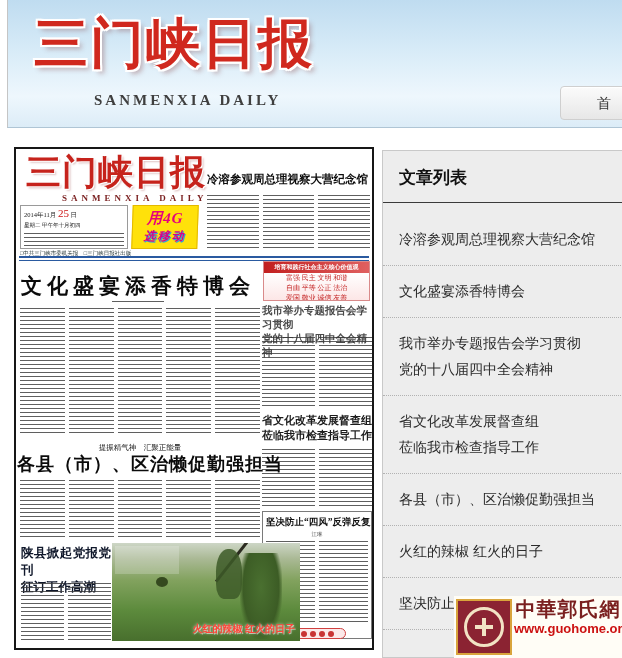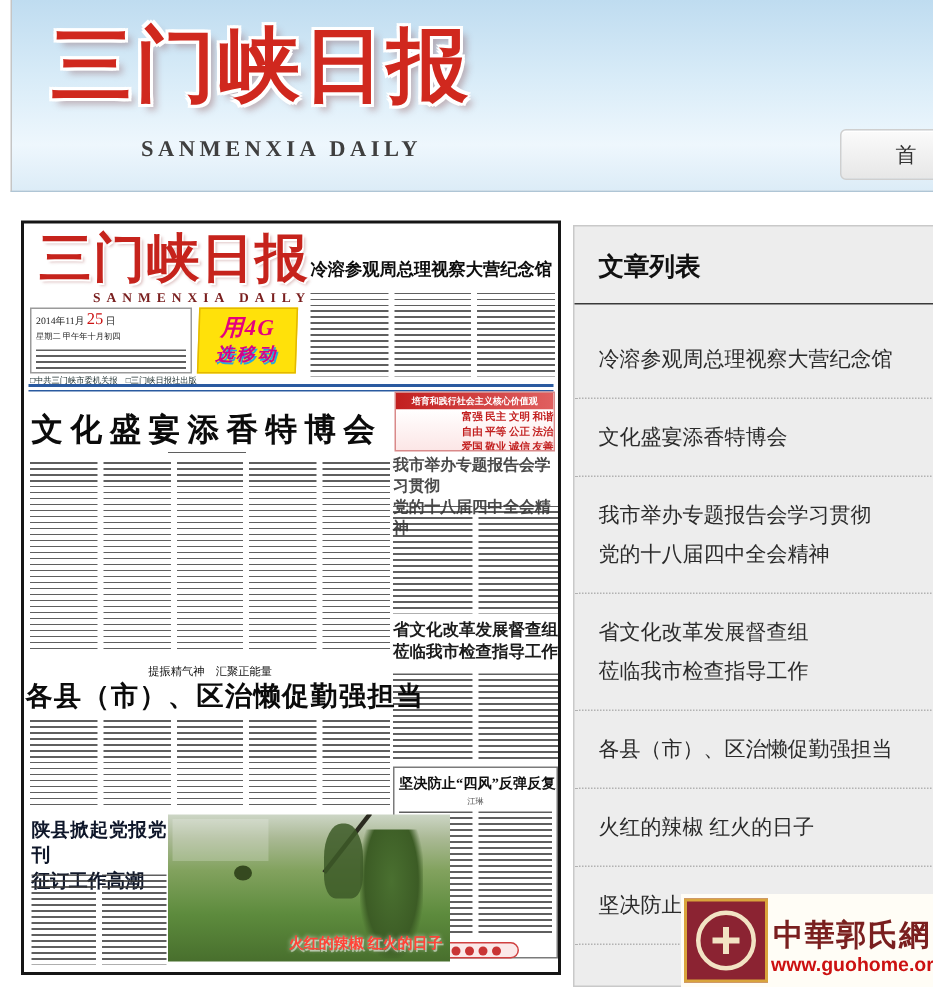--- a/index.html
+++ b/index.html
@@ -50,21 +50,21 @@
 
   .p-kicker1{position:absolute;left:5px;top:114px;width:238px;font-size:7px;font-weight:bold;color:#101010;white-space:nowrap;overflow:hidden}
   .p-h2{position:absolute;left:1px;top:123px;width:242px;text-align:center;font-size:21px;font-weight:bold;letter-spacing:5px;color:#0b0b0b;white-space:nowrap}
   .p-byline{left:96px;top:152px;width:52px;height:4px;position:absolute}
   .p-cols5a{left:4px;top:159px;width:240px;height:125px}
 
   .p-valbox{position:absolute;left:247px;top:112px;width:107px;height:40px;border:1px solid #d98a8a;overflow:hidden}
   .p-valbox .vt{background:linear-gradient(90deg,#c21f1f,#e06060);color:#fff;font-size:6px;
     text-align:center;padding:1px 0;font-weight:bold;white-space:nowrap}
   .p-valbox .vbody{background:linear-gradient(180deg,#fff 0%,#fbdcdc 100%);height:100%}
-  .p-valbox .vr{font-size:7px;color:#c21f1f;text-align:right;line-height:10px;font-weight:bold;white-space:nowrap}
+  .p-valbox .vr{font-size:7px;color:#c21f1f;text-align:center;line-height:10px;font-weight:normal;white-space:nowrap}
   .p-h3{position:absolute;left:246px;top:155px;width:110px;font-size:10.5px;font-weight:bold;color:#4a4a4a;
     line-height:14px;white-space:pre-line}
   .p-cols2a{left:246px;top:188px;width:110px;height:72px}
   .p-h4{position:absolute;left:246px;top:264px;width:110px;font-size:11px;font-weight:bold;color:#1c1c1c;
     line-height:15px;white-space:pre-line}
   .p-cols2b{left:246px;top:300px;width:110px;height:58px}
 
   .p-kicker2{position:absolute;left:4px;top:294px;width:240px;text-align:center;font-size:7.5px;font-weight:normal;color:#101010}
   .p-h5{position:absolute;left:1px;top:303px;width:242px;text-align:center;font-size:18px;font-weight:bold;
     letter-spacing:1px;color:#0b0b0b;white-space:nowrap}
@@ -105,21 +105,21 @@
 
   
   .wm{position:absolute;right:0;bottom:0;width:168px;height:62px;background:#fffdf6;display:flex;z-index:9}
   .wm-seal{width:56px;height:56px;margin:3px 2px;background:#8b2332;border:2px solid #d9a43c;
     display:flex;align-items:center;justify-content:center;flex:0 0 auto}
   .wm-ring{width:40px;height:40px;border:3px solid #f2e3c4;border-radius:50%;
     display:flex;align-items:center;justify-content:center}
   .wm-cross{width:18px;height:18px;position:relative}
   .wm-cross::before{content:"";position:absolute;left:7px;top:0;width:4px;height:18px;background:#f2e3c4}
   .wm-cross::after{content:"";position:absolute;left:0;top:7px;width:18px;height:4px;background:#f2e3c4}
-  .wm-text{flex:1;text-align:center;padding-top:15px;overflow:hidden}
+  .wm-text{flex:1;text-align:center;padding-top:1px;overflow:hidden}
   .wm-name{font-size:20px;font-weight:bold;color:#7a1f1f;font-family:"DejaVu Serif",serif;
     letter-spacing:1px;line-height:24px;white-space:nowrap}
   .wm-url{font-size:13px;font-weight:bold;color:#cc1111;line-height:16px}
   .wm-tag{font-size:11px;color:#474736;letter-spacing:6px;border-top:1px solid #d9a43c;
     margin:1px 4px 0;padding-top:2px;white-space:nowrap}
 </style>
 </head>
 <body>
 
 <div class="site-header">

